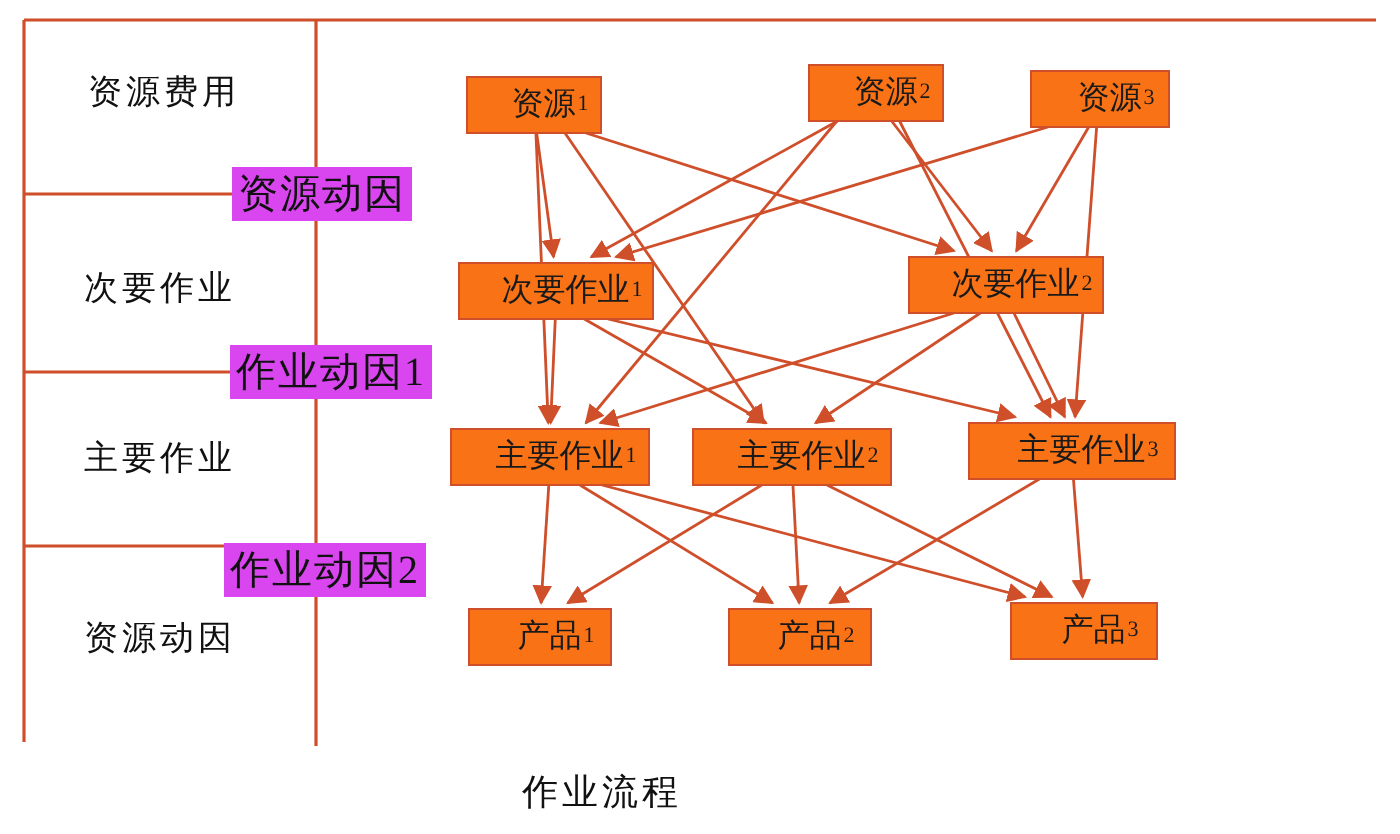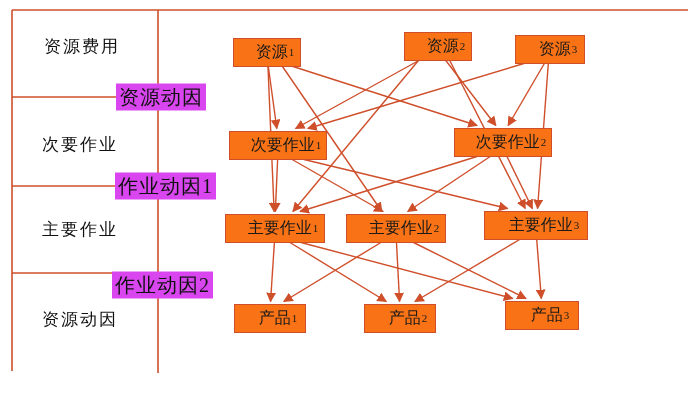--- a/index.html
+++ b/index.html
@@ -127,14 +127,15 @@
       <div class="node" style="left: 364px; top: 303.5px; width: 72px; height: 29px;">
         <span>产品</span>
         <sub>2</sub>
       </div>
       <div class="node" style="left: 505px; top: 300.5px; width: 74px; height: 29px;">
         <span>产品</span>
         <sub>3</sub>
       </div>
     </div>
 
+  <div class="caption">作业流程</div>
 
 </div>
 
 </body></html>

